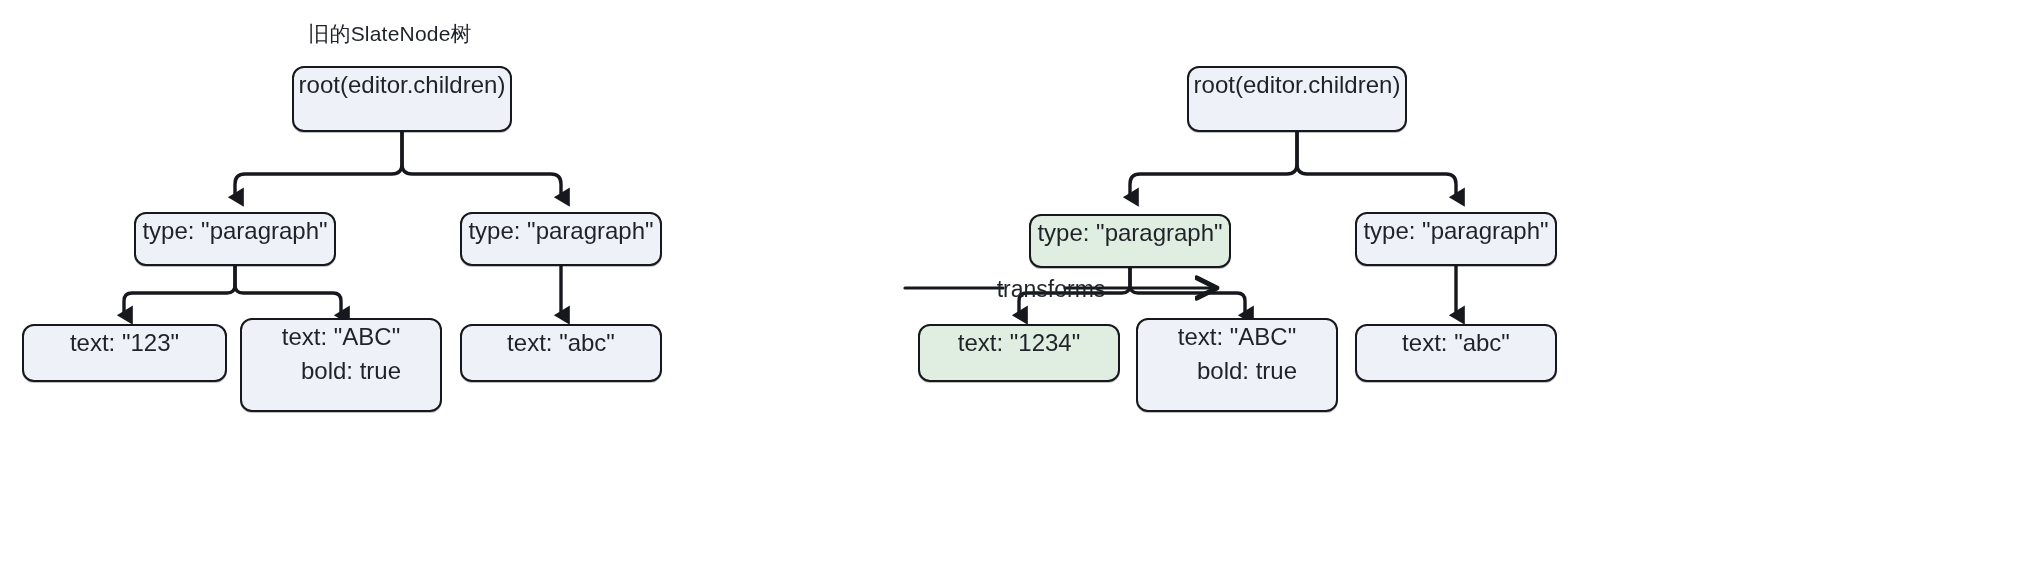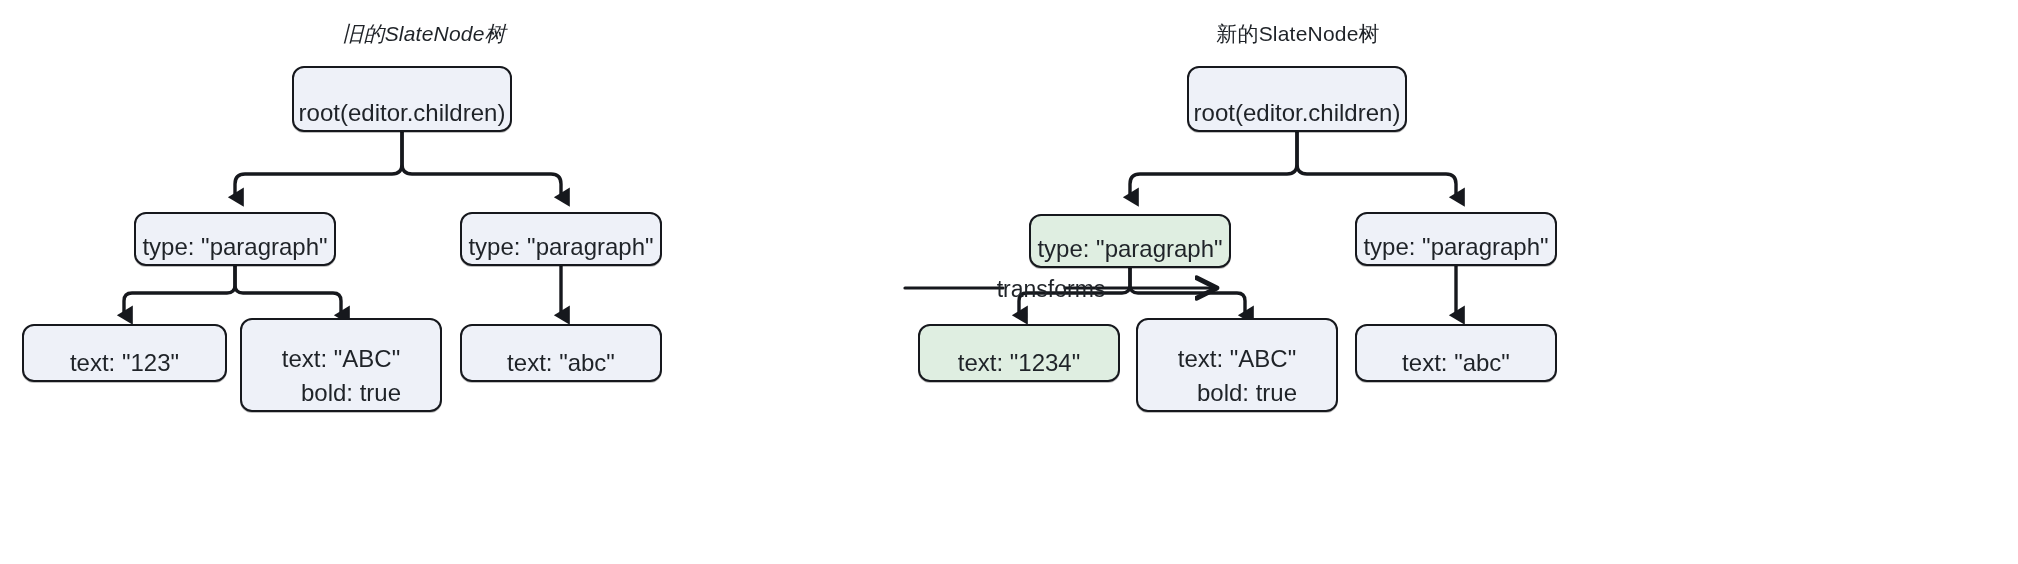--- a/index.html
+++ b/index.html
@@ -31,21 +31,21 @@
     color: #1f2328;
     white-space: nowrap;
     letter-spacing: 0.2px;
   }
   .node {
     position: absolute;
     box-sizing: border-box;
     display: flex;
     flex-direction: column;
     align-items: center;
-    justify-content: flex-end;
+    justify-content: flex-start;
     border: 2.5px solid #16181d;
     border-radius: 12px;
     background: #eef1f8;
     color: #1f2328;
     font-size: 24px;
     line-height: 1.42;
     text-align: center;
     white-space: nowrap;
     box-shadow: 0 1px 0 rgba(0,0,0,0.25);
   }
@@ -110,22 +110,21 @@
 
       <path d="M1456,266 L1456,315" marker-end="url(#arrowhead)"></path>
     </g>
 
     <g fill="none" stroke="#16181d" stroke-width="3.2" stroke-linecap="round">
       <line x1="905" y1="288" x2="1003" y2="288"></line>
       <line x1="1065" y1="288" x2="1215" y2="288" marker-end="url(#arrowhead-flat)"></line>
     </g>
   </svg>
 
-  <div class="panel-title" style="left:424px; top:20px; transform:translateX(-50%);font-style:italic;">旧的SlateNode树</div>
-  <div class="panel-title" style="left:1298px; top:20px; transform:translateX(-50%);">新的SlateNode树</div>
+  <div class="panel-title" style="left:390px; top:20px; transform:translateX(-50%);">旧的SlateNode树</div>
 
   <div class="node" style="left:292px; top:66px; width:220px; height:66px;">
     <span>root(editor.children)</span>
   </div>
 
   <div class="node" style="left:134px; top:212px; width:202px; height:54px;">
     <span>type: "paragraph"</span>
   </div>
 
   <div class="node" style="left:460px; top:212px; width:202px; height:54px;">

